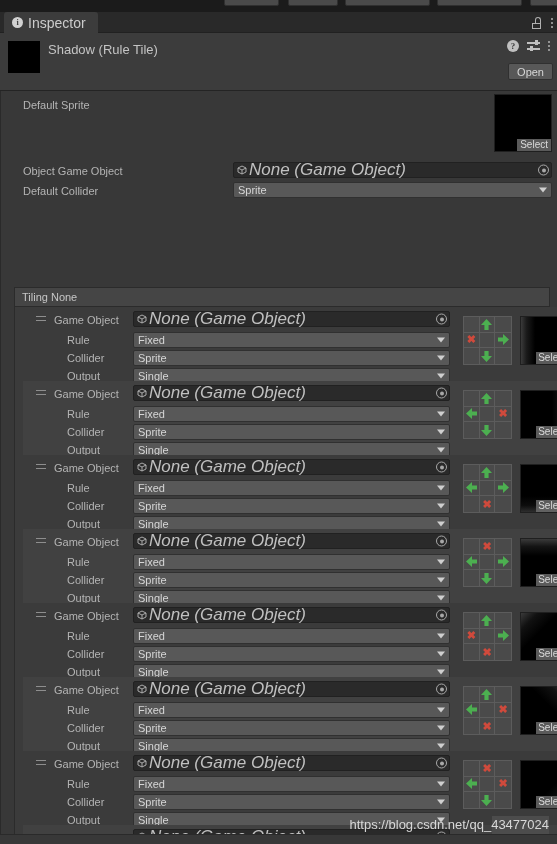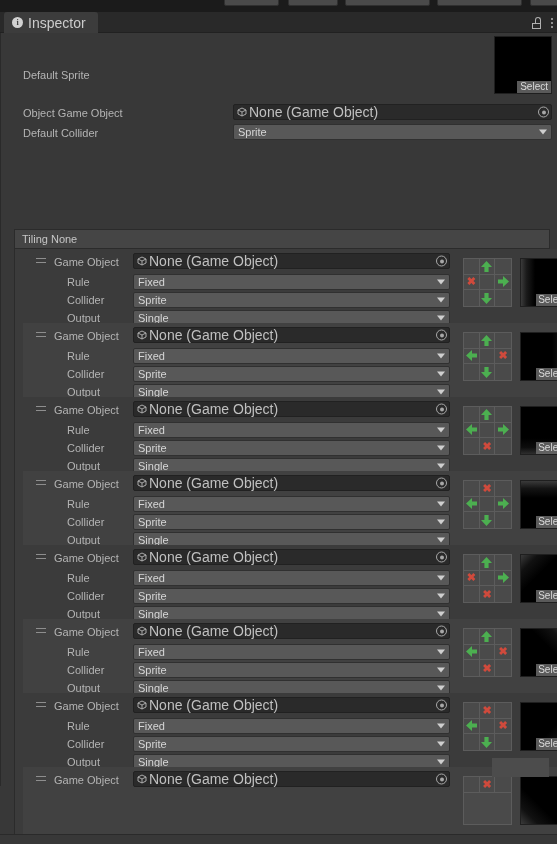--- a/index.html
+++ b/index.html
@@ -132,21 +132,21 @@
   
   .obj-field {
     position: absolute; height: 16px;
     background: #2a2a2a; border: 1px solid #212121; border-radius: 2px;
     display: flex; align-items: center; padding-left: 3px;
   }
   .cube-icon {
     width: 10px; height: 10px; position: relative; flex: 0 0 auto; margin-right: 2px;
   }
   .cube-icon svg { display:block; }
-  .obj-field-text { color: #c0c0c0; font-size: 14px; }
+  .obj-field-text { color: #c0c0c0; font-size: 17px; font-style: italic; }
   .obj-field-dot {
     position: absolute; right: 2px; top: 50%; transform: translateY(-50%);
     width: 11px; height: 11px; border-radius: 50%;
     border: 1px solid #a8a8a8;
     display: flex; align-items: center; justify-content: center;
   }
   .obj-field-dot i { width: 4px; height: 4px; border-radius: 50%; background: #a8a8a8; display:block;}
 
   
   .dropdown {
@@ -256,24 +256,43 @@
           <span class="body"></span>
       </span>
       <span class="kebab">
           <i></i>
           <i></i>
           <i></i>
         </span>
     </div>
   </div>
 
+  <div class="obj-header">
+    <div class="obj-thumb"></div>
+    <div class="obj-title">Shadow (Rule Tile)</div>
+    <div class="hdr-icons">
+      <span class="help-icon">?</span>
+      <span class="preset-icon">
+        <span></span>
+          <span></span>
+          <i></i>
+          <i></i>
+      </span>
+      <span class="kebab">
+          <i></i>
+          <i></i>
+          <i></i>
+        </span>
+    </div>
+    <div class="open-btn">Open</div>
+  </div>
 
   <div class="body-area">
 
-    <div class="prop-label" style="left:22px; top:8px;margin-top:28px;">Default Sprite</div>
+    <div class="prop-label" style="left:22px; top:8px;">Default Sprite</div>
     <div class="sprite-box" style="left:493px; top:3px; width:58px; height:58px;">
       <span class="select-tag">Select</span>
     </div>
 
     <div class="prop-label" style="left:22px; top:74px;">Object Game Object</div>
     <div class="obj-field" style="left:232px; top:71px; width:319px;">
       <span class="cube-icon">
         <svg width="10" height="10" viewBox="0 0 10 10">
           <path d="M5 1 L9 3 L9 7 L5 9 L1 7 L1 3 Z" fill="none" stroke="#b8b8b8" stroke-width="0.9"></path>
           <path d="M1 3 L5 5 L9 3 M5 5 L5 9" fill="none" stroke="#b8b8b8" stroke-width="0.9"></path>
@@ -746,16 +765,17 @@
                 <span class="xmark">✖</span>
               </div>
               <div class="mcell"></div>
             </div>
             <div class="rule-thumb" style="left: 497px; top: 9px; background: linear-gradient(45deg, rgb(58, 58, 58) 0%, rgb(17, 17, 17) 18%, rgb(0, 0, 0) 40%, rgb(0, 0, 0) 100%);"></div>
           </div>
         </div>
     </div>
 
     <div class="wm-box"></div>
+    <div class="watermark">https://blog.csdn.net/qq_43477024</div>
   </div>
 
   <div class="bottom-bar"></div>
 </div>
 
 </body></html>

